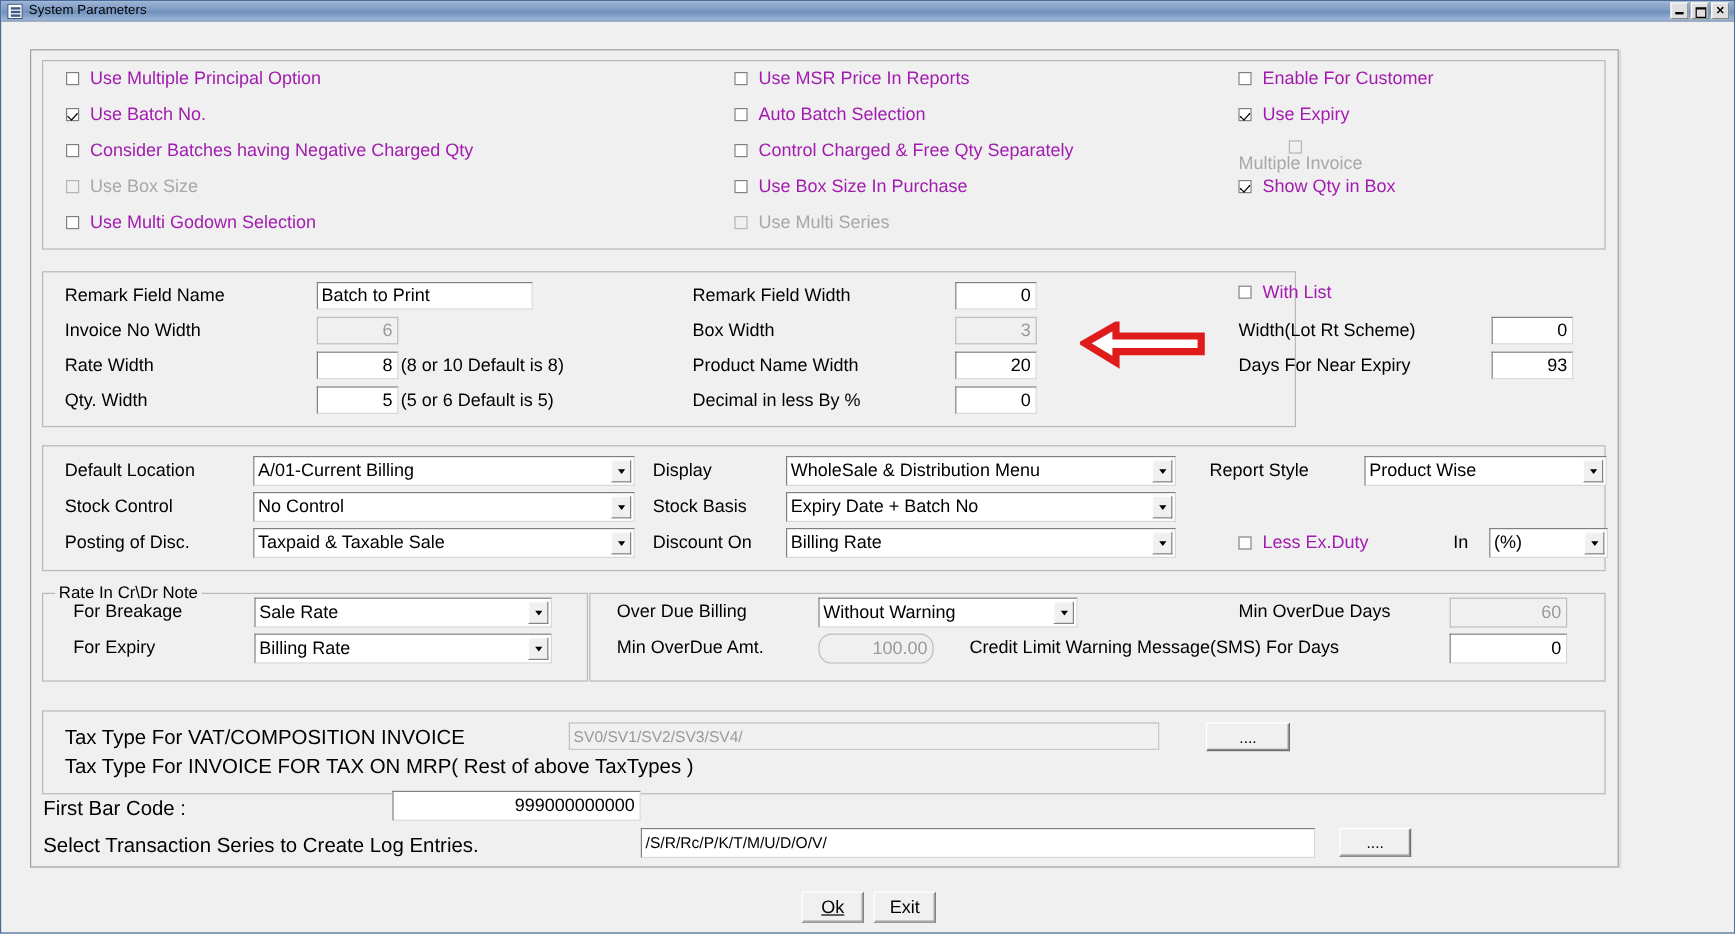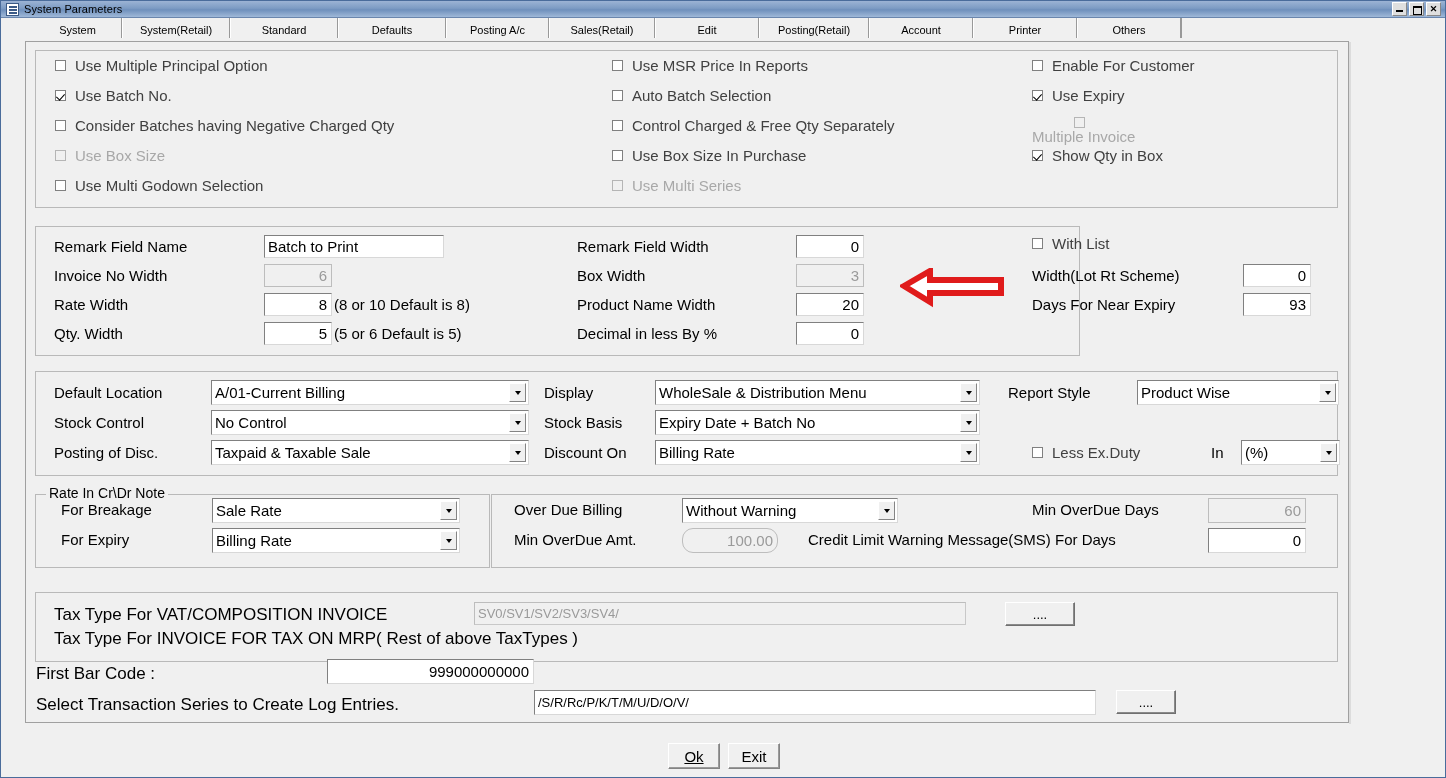--- a/index.html
+++ b/index.html
@@ -106,21 +106,21 @@
     white-space: nowrap;
     overflow: hidden;
     height: 13px;
     line-height: 14px;
   }
 
   
   .cbrow {
     position: absolute;
     display: flex; align-items: center;
-    font-size: 15px; color: #404040;
+    font-size: 15px; color: #a21caf;
     white-space: nowrap;
   }
   .cbrow.disabled { color: #a8a8a8; }
   .cbox {
     width: 11px; height: 11px;
     border: 1px solid #808080;
     background: #fff;
     margin-right: 9px;
     position: relative; flex: none;
   }
@@ -225,34 +225,20 @@
   <div class="titlebar">
     <span class="title-icon"></span>
     <span class="title-text">System Parameters</span>
     <span class="title-btns">
       <span class="tbtn min"></span>
       <span class="tbtn max"></span>
       <span class="tbtn cls">✕</span>
     </span>
   </div>
 
-  <div class="tabstrip">
-    <div class="tab active" style="width:88px">System</div>
-    <div class="tab" style="width:108px">System(Retail)</div>
-    <div class="tab" style="width:108px">Standard</div>
-    <div class="tab" style="width:108px">Defaults</div>
-    <div class="tab" style="width:103px">Posting A/c</div>
-    <div class="tab" style="width:106px">Sales(Retail)</div>
-    <div class="tab" style="width:104px">Edit</div>
-    <div class="tab" style="width:110px">Posting(Retail)</div>
-    <div class="tab" style="width:104px">Account</div>
-    <div class="tab" style="width:104px">Printer</div>
-    <div class="tab" style="width:104px">Others</div>
-    <div class="tab-filler"></div>
-  </div>
 
   <div class="panel-right-shadow"></div>
 
   <div class="panel">
 
     <div class="group" style="left:9px; top:8px; width:1303px; height:158px;">
 
       <div class="cbrow" style="left:19px; top:6px;">
         <span class="cbox"></span>
         <span>Use Multiple Principal Option</span>

